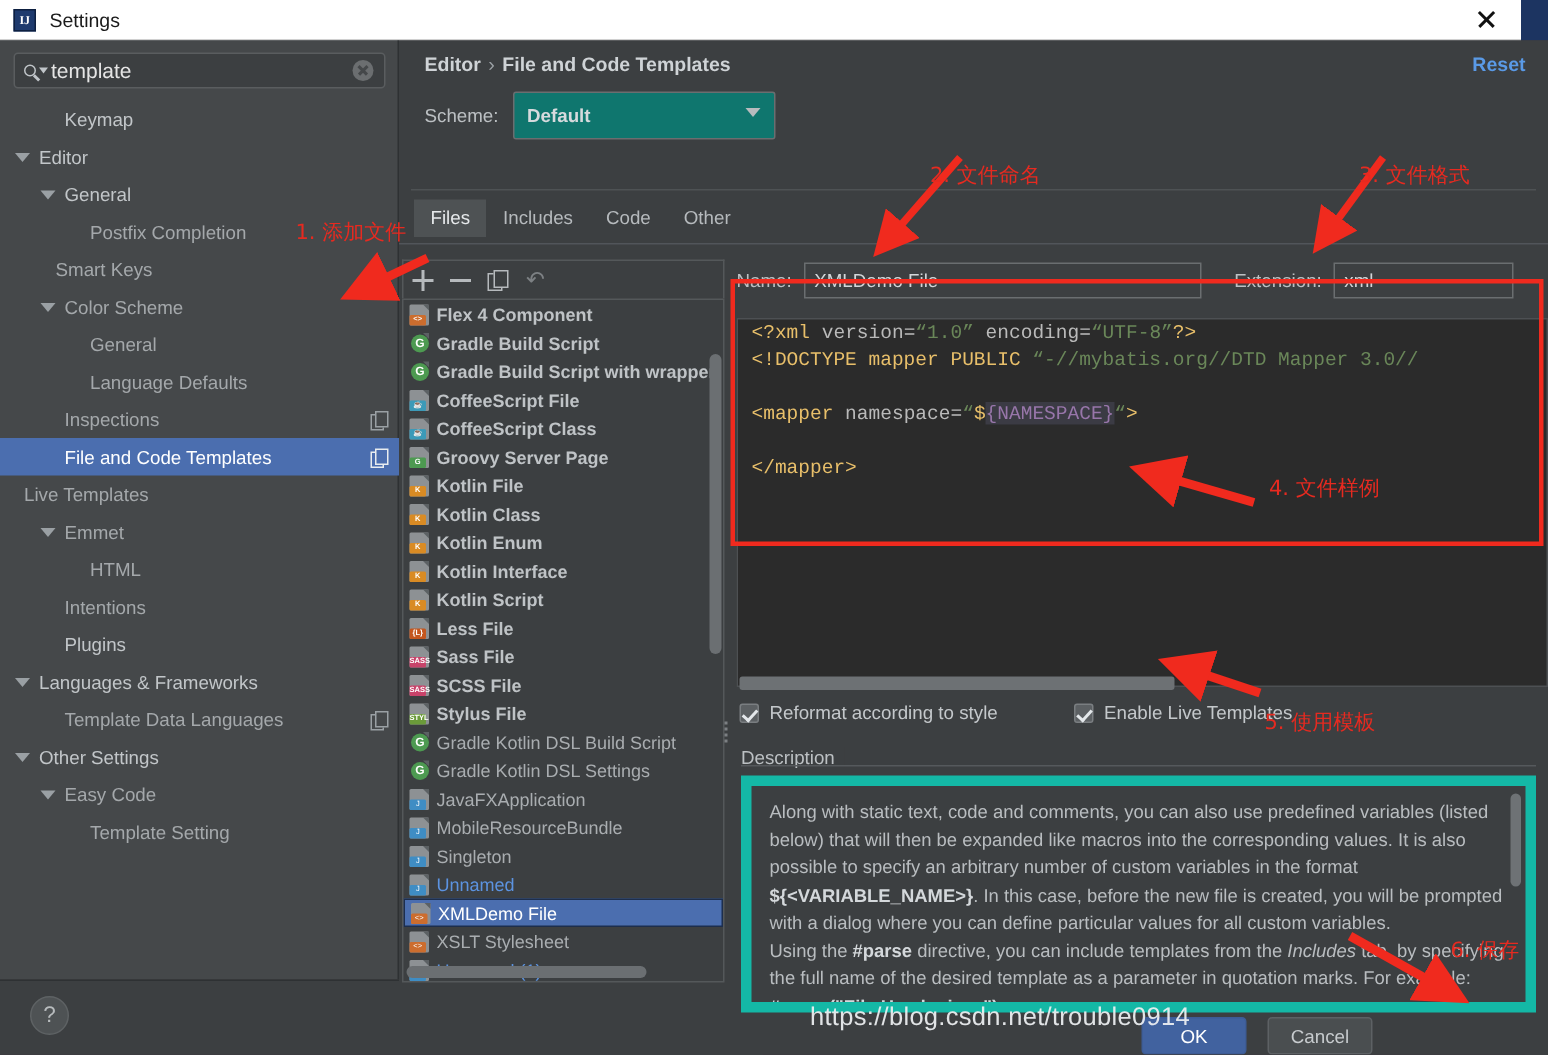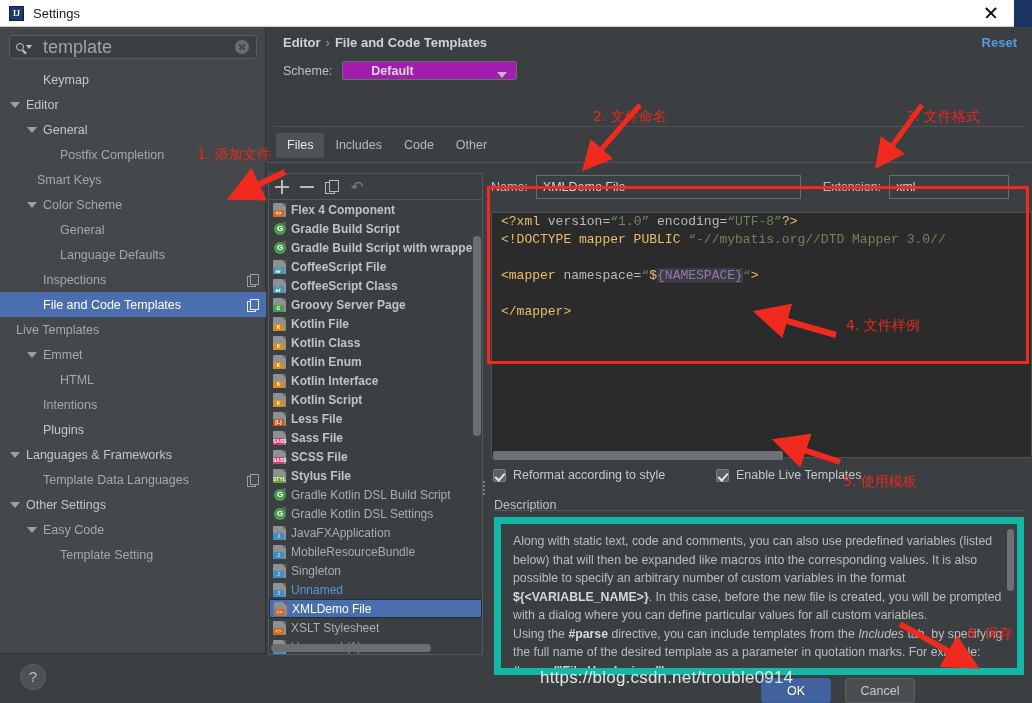--- a/index.html
+++ b/index.html
@@ -65,21 +65,21 @@
     position:relative; display:inline-block;
   }
   .search-glyph .mag::after{
     content:""; position:absolute; right:-4px; bottom:-3px;
     width:5px; height:1.6px; background:#c0c5c9; transform:rotate(45deg);
   }
   .search-glyph .caret{
     width:0;height:0;border-left:3px solid transparent;border-right:3px solid transparent;
     border-top:4px solid #c0c5c9; margin-left:2px;
   }
-  #search-value{ margin-left:11px; font-size:18px; color:#a3a3a3; flex:1; }
+  #search-value{ margin-left:2px; font-size:14px; color:#e5e5e5; flex:1; }
   #search-clear{
     width:14px;height:14px;border-radius:50%;background:#6b6e70;margin-right:7px;
     position:relative;
   }
   #search-clear::before,#search-clear::after{
     content:"";position:absolute;left:3px;top:6.2px;width:8px;height:1.5px;background:#45484a;
   }
   #search-clear::before{transform:rotate(45deg);}
   #search-clear::after{transform:rotate(-45deg);}
 
@@ -131,22 +131,22 @@
   #breadcrumb .sep{ color:#9aa0a4; font-weight:normal; margin:0 5px; }
   #reset-link{
     position:absolute; right:15px; top:8px; font-size:13px;
     font-weight:bold; color:#5a9ae6; cursor:pointer;
   }
   #scheme-row{
     position:absolute; left:17px; top:34px; display:flex; align-items:center;
   }
   #scheme-label{ font-size:12.5px; color:#bcc0c3; margin-right:10px; }
   #scheme-select{
-    width:175px;height:19px;background:#a21caf;border:1px solid #6a6e70;
-    border-radius:2px; display:flex; align-items:center; position:relative;padding-left:20px;
+    width:175px;height:32px;background:#0f766e;border:1px solid #6a6e70;
+    border-radius:2px; display:flex; align-items:center; position:relative;
   }
   #scheme-value{ margin-left:8px; font-size:12.5px; font-weight:bold; color:#d6dadd; }
   #scheme-arrow{
     position:absolute; right:9px; top:10px;
     width:0;height:0;border-left:5px solid transparent;border-right:5px solid transparent;
     border-top:6px solid #b7bbbe;
   }
   #hrule{
     position:absolute; left:8px; top:99px; width:750px; height:1px; background:#4e5254;
   }
@@ -655,19 +655,19 @@
   </defs>
   <line x1="285" y1="172" x2="243" y2="192" stroke="#f02a1e" stroke-width="6" marker-end="url(#ah)"></line>
   <line x1="640" y1="105" x2="592" y2="160" stroke="#f02a1e" stroke-width="5" marker-end="url(#ah)"></line>
   <line x1="922" y1="105" x2="884" y2="157" stroke="#f02a1e" stroke-width="5" marker-end="url(#ah)"></line>
   <line x1="836" y1="335" x2="770" y2="316" stroke="#f02a1e" stroke-width="6" marker-end="url(#ah)"></line>
   <line x1="840" y1="462" x2="789" y2="445" stroke="#f02a1e" stroke-width="6" marker-end="url(#ah)"></line>
   <line x1="900" y1="624" x2="964" y2="660" stroke="#f02a1e" stroke-width="6" marker-end="url(#ah)"></line>
 </svg>
 <div id="anno-layer">
     <div class="anno" style="left: 197px; top: 146px;">1. 添加文件</div>
-    <div class="anno" style="left: 593px; top: 108px; text-align: right;">2. 文件命名</div>
+    <div class="anno" style="left: 620px; top: 108px; text-align: right;">2. 文件命名</div>
     <div class="anno" style="left: 906px; top: 108px;">3. 文件格式</div>
     <div class="anno" style="left: 846px; top: 317px;">4. 文件样例</div>
     <div class="anno" style="left: 843px; top: 473px;">5. 使用模板</div>
     <div class="anno" style="left: 967px; top: 625px;">6. 保存</div>
   </div>
 <div id="watermark">https://blog.csdn.net/trouble0914</div>
 
 </body></html>

